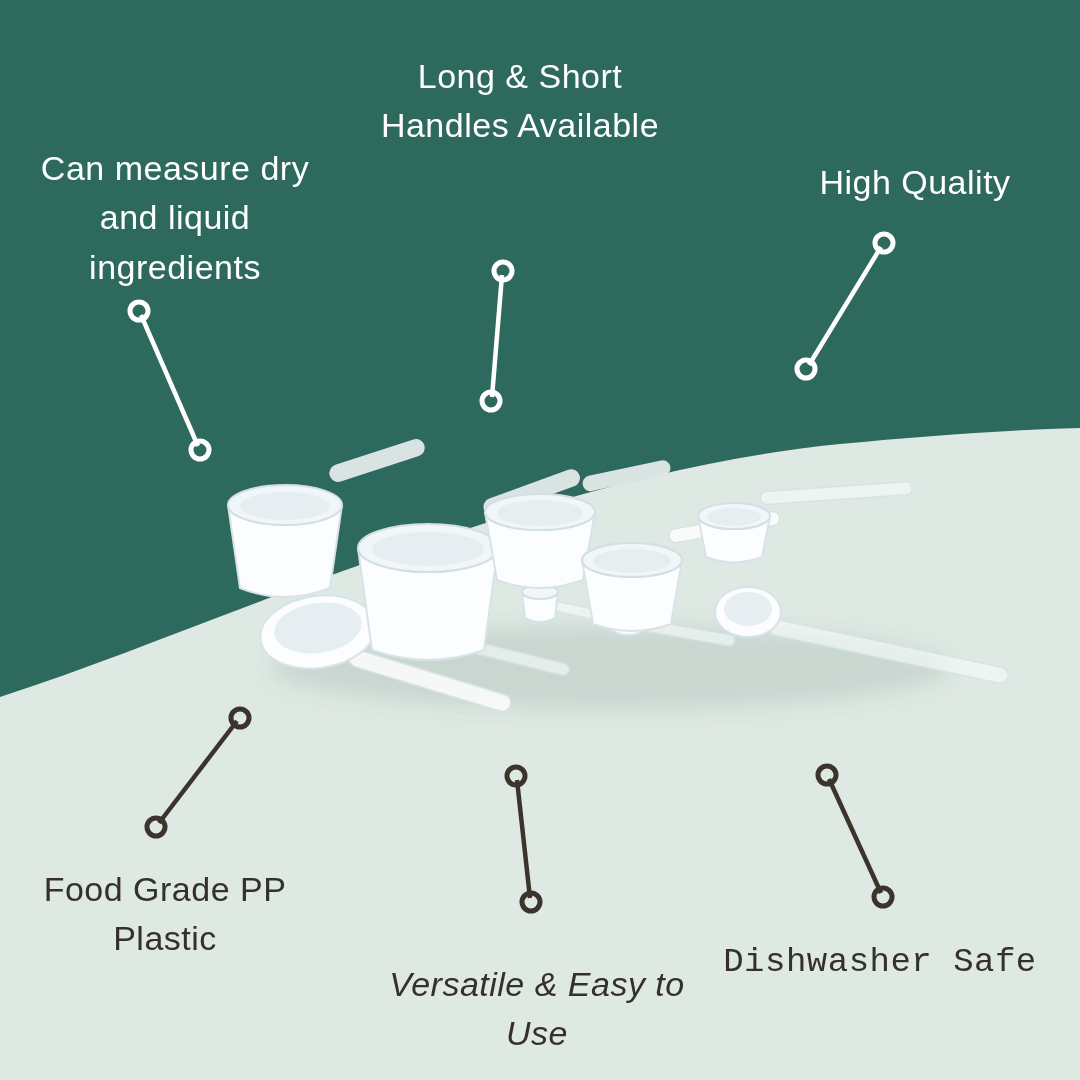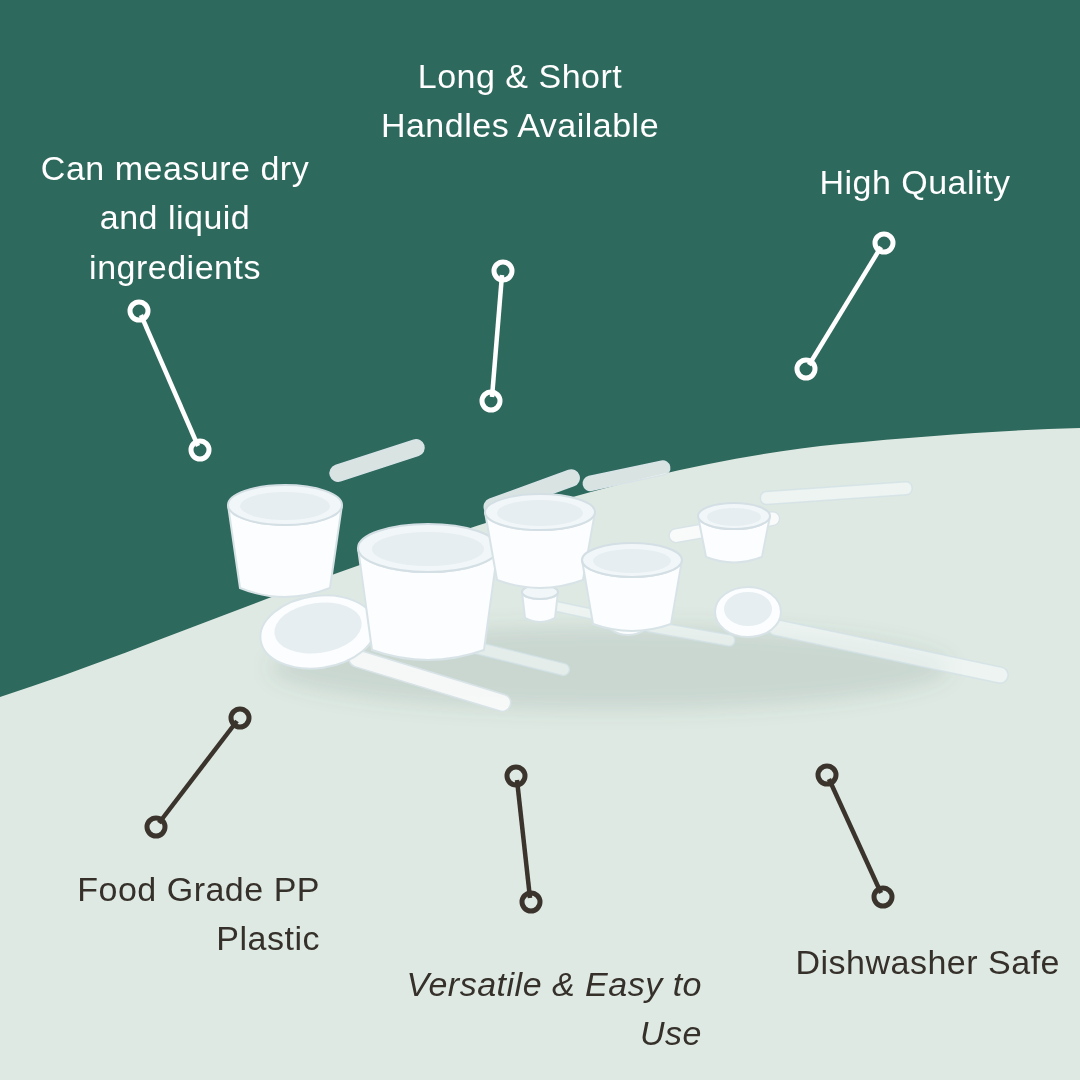--- a/index.html
+++ b/index.html
@@ -28,21 +28,21 @@
   .wave-light{fill:var(--light-bg);}
   .callout-label{
     position:absolute;
     text-align:center;
     font-size:34px;
     line-height:1.45;
     letter-spacing:0.5px;
     font-weight:400;
   }
   .callout-label.on-teal{color:var(--light-text);}
-  .callout-label.on-light{color:var(--dark-text);text-align:right;}
+  .callout-label.on-light{color:var(--dark-text);}
 
   .connector-top line{stroke:var(--light-text);stroke-width:4.5px;}
   .connector-top circle{stroke:var(--light-text);stroke-width:5px;fill:none;}
   .connector-bottom line{stroke:var(--dark-line);stroke-width:4.5px;}
   .connector-bottom circle{stroke:var(--dark-line);stroke-width:5px;fill:none;}
 
   .cup-body{fill:#fbfdfe;stroke:#d8e3e7;stroke-width:2px;}
   .cup-rim{fill:#f1f6f8;stroke:#d3dfe4;stroke-width:2px;}
   .cup-inner{fill:#e6eef1;stroke:none;}
   .handle{fill:rgba(255,255,255,0.82);stroke:#d8e3e7;stroke-width:1.5px;}
@@ -168,15 +168,15 @@
   <div class="callout-label on-teal" style="left:15px;top:113px;width:320px;margin-top:31px;">Can measure dry and liquid ingredients</div>
 
   <div class="callout-label on-teal" style="left:360px;top:52px;width:320px;">Long &amp; Short Handles Available</div>
 
   <div class="callout-label on-teal" style="left:765px;top:158px;width:300px;">High Quality</div>
 
   <div class="callout-label on-light" style="left:10px;top:865px;width:310px;">Food Grade PP Plastic</div>
 
   <div class="callout-label on-light" style="left:372px;top:960px;width:330px;font-style:italic;">Versatile &amp; Easy to Use</div>
 
-  <div class="callout-label on-light" style="left:700px;top:938px;width:360px;">Dishwasher Safe</div>
+  <div class="callout-label on-light" style="left:700px;top:938px;width:360px;font-family:Liberation Mono, monospace;">Dishwasher Safe</div>
 
 </div>
 
 </body></html>

